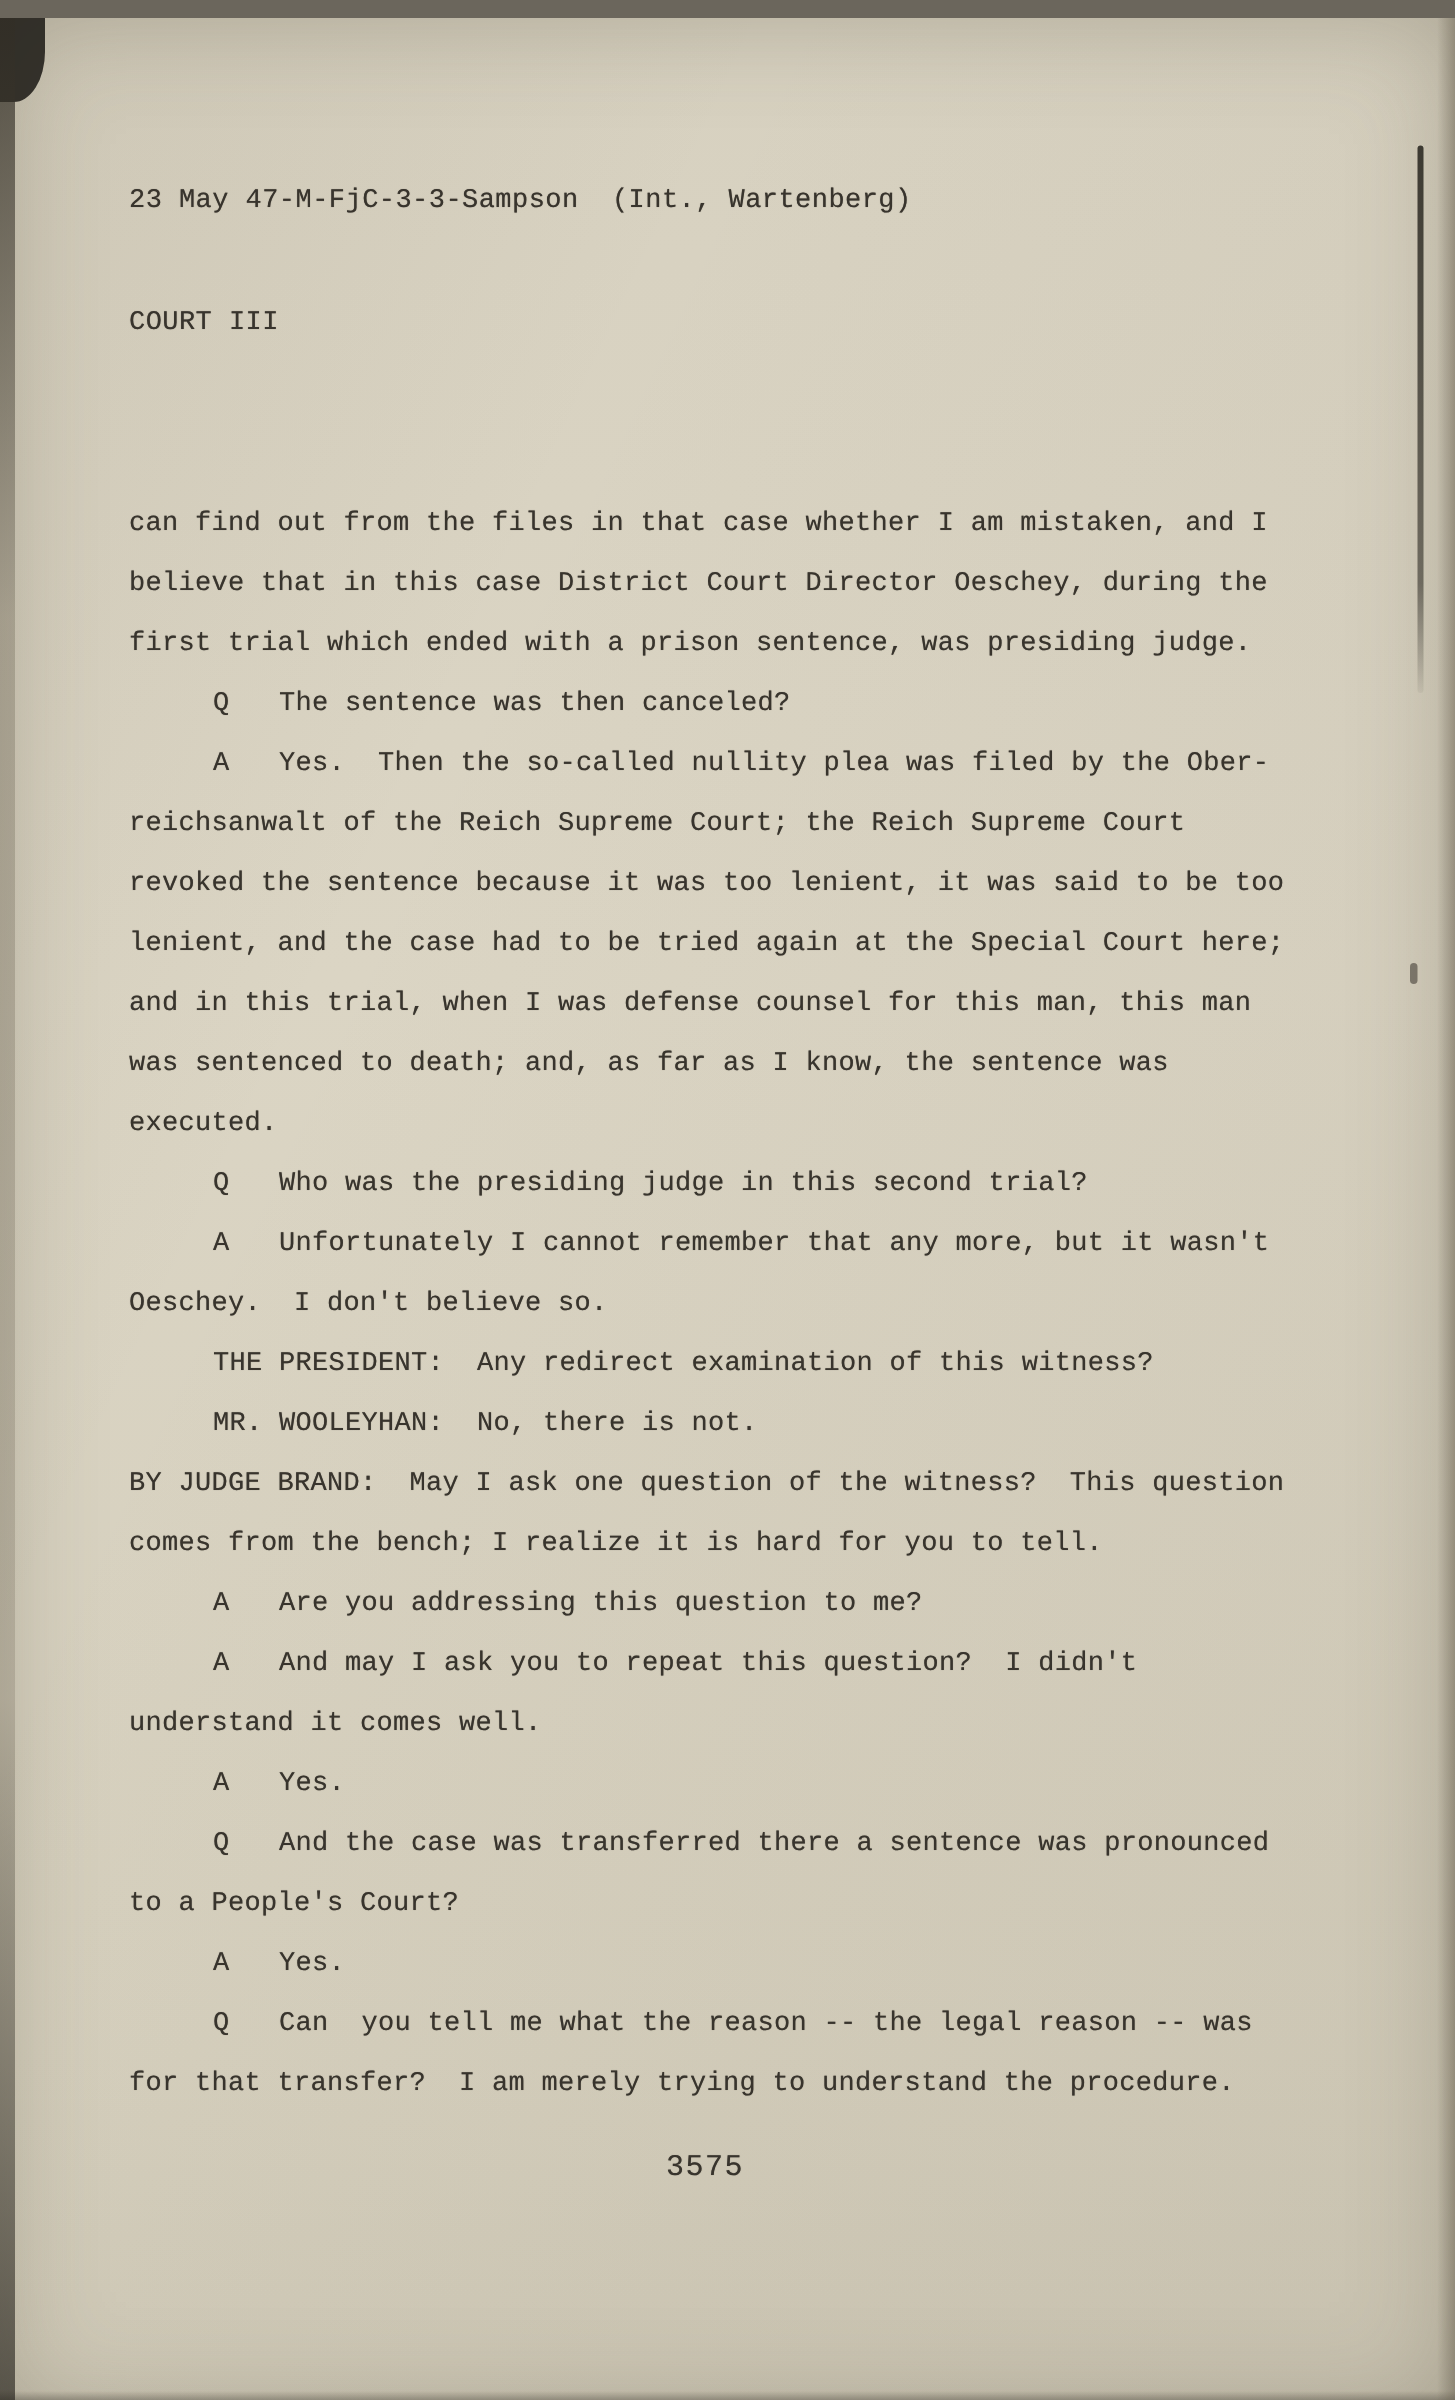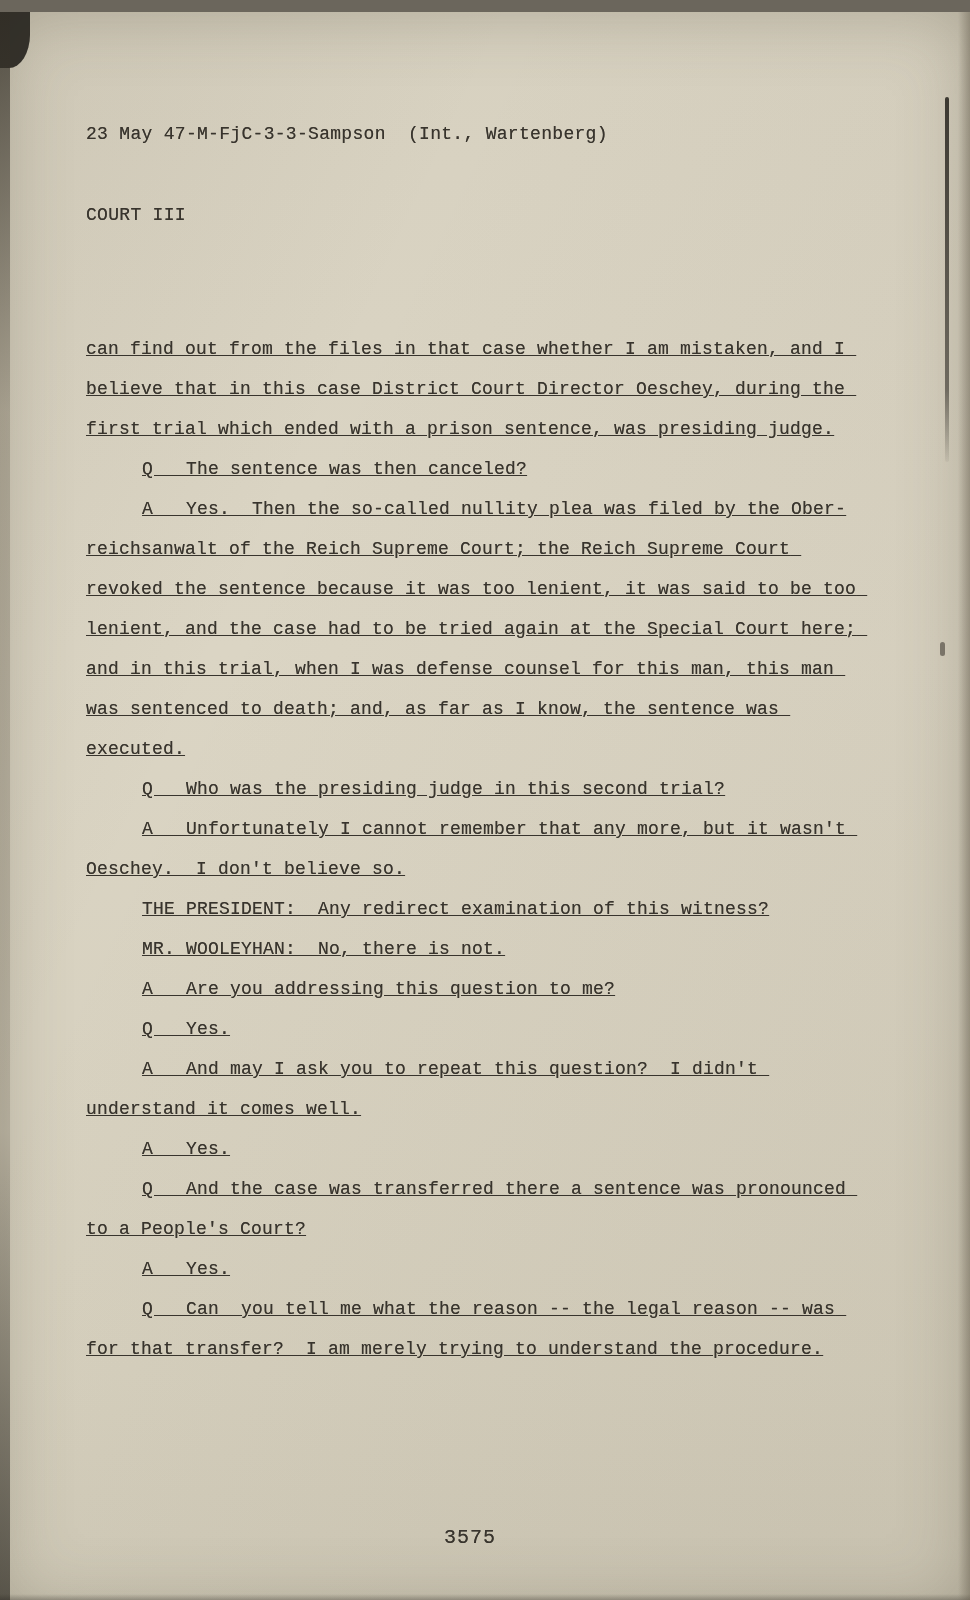--- a/index.html
+++ b/index.html
@@ -60,26 +60,26 @@
     white-space: pre-wrap;
     text-shadow: 0 0 0.5px rgba(44,40,34,0.65);
   }
   .body-text {
     margin-top: 46px;
     font-size: 18px;
     line-height: 40px;
     letter-spacing: 0.2px;
     text-shadow: 0 0 0.5px rgba(44,40,34,0.6);
   }
-  .para { white-space: pre-wrap; text-decoration: underline; }
+  .para { white-space: pre-wrap; }
   .para.indent { text-indent: 56px; }
 
   .page-number {
     position: absolute;
-    left: 0; top: 1514px;
+    left: 0; top: 1422px;
     width: 940px;
     text-align: center;
     font-size: 20px;
     letter-spacing: 1px;
     text-shadow: 0 0 0.5px rgba(44,40,34,0.6);
   }
 </style>
 </head>
 <body>
 
@@ -99,22 +99,22 @@
     </div>
 
     <div class="body-text">
         <div class="para">can find out from the files in that case whether I am mistaken, and I believe that in this case District Court Director Oeschey, during the first trial which ended with a prison sentence, was presiding judge.</div>
         <div class="para indent">Q   The sentence was then canceled?</div>
         <div class="para indent">A   Yes.  Then the so-called nullity plea was filed by the Ober-reichsanwalt of the Reich Supreme Court; the Reich Supreme Court revoked the sentence because it was too lenient, it was said to be too lenient, and the case had to be tried again at the Special Court here; and in this trial, when I was defense counsel for this man, this man was sentenced to death; and, as far as I know, the sentence was executed.</div>
         <div class="para indent">Q   Who was the presiding judge in this second trial?</div>
         <div class="para indent">A   Unfortunately I cannot remember that any more, but it wasn't Oeschey.  I don't believe so.</div>
         <div class="para indent">THE PRESIDENT:  Any redirect examination of this witness?</div>
         <div class="para indent">MR. WOOLEYHAN:  No, there is not.</div>
+        <div class="para">BY JUDGE BRAND:  May I ask one question of the witness?  This question comes from the bench; I realize it is hard for you to tell.</div>
         <div class="para indent">A   Are you addressing this question to me?</div>
-        <div class="para indent">Q   Yes.</div>
         <div class="para indent">A   And may I ask you to repeat this question?  I didn't understand it comes well.</div>
         <div class="para indent">A   Yes.</div>
         <div class="para indent">Q   And the case was transferred there a sentence was pronounced to a People's Court?</div>
         <div class="para indent">A   Yes.</div>
         <div class="para indent">Q   Can  you tell me what the reason -- the legal reason -- was for that transfer?  I am merely trying to understand the procedure.</div>
       </div>
   </div>
 
   <div class="page-number">3575</div>
 </div>

